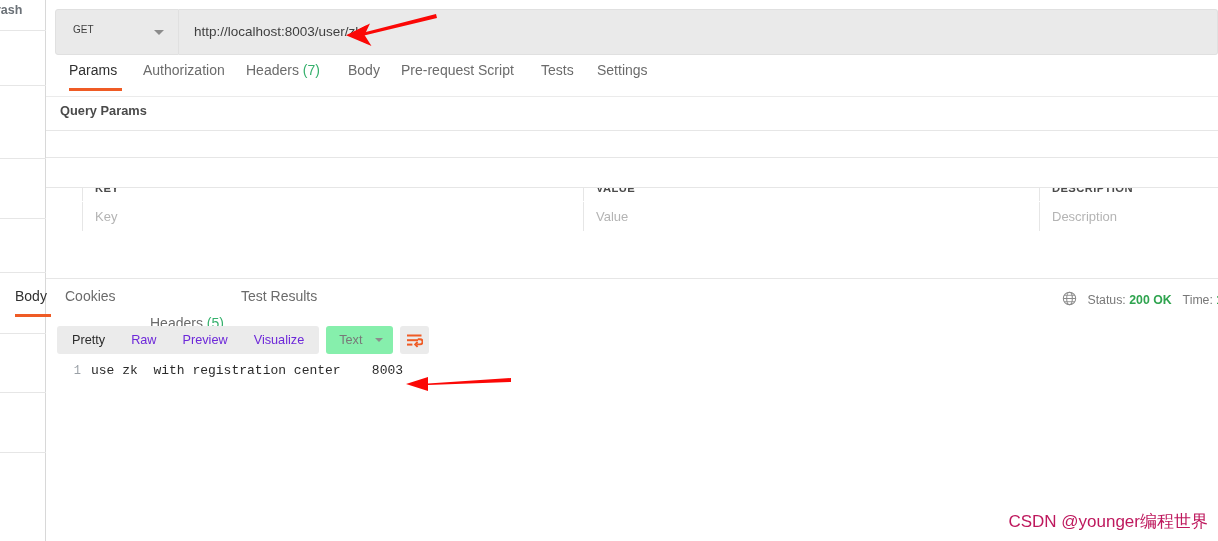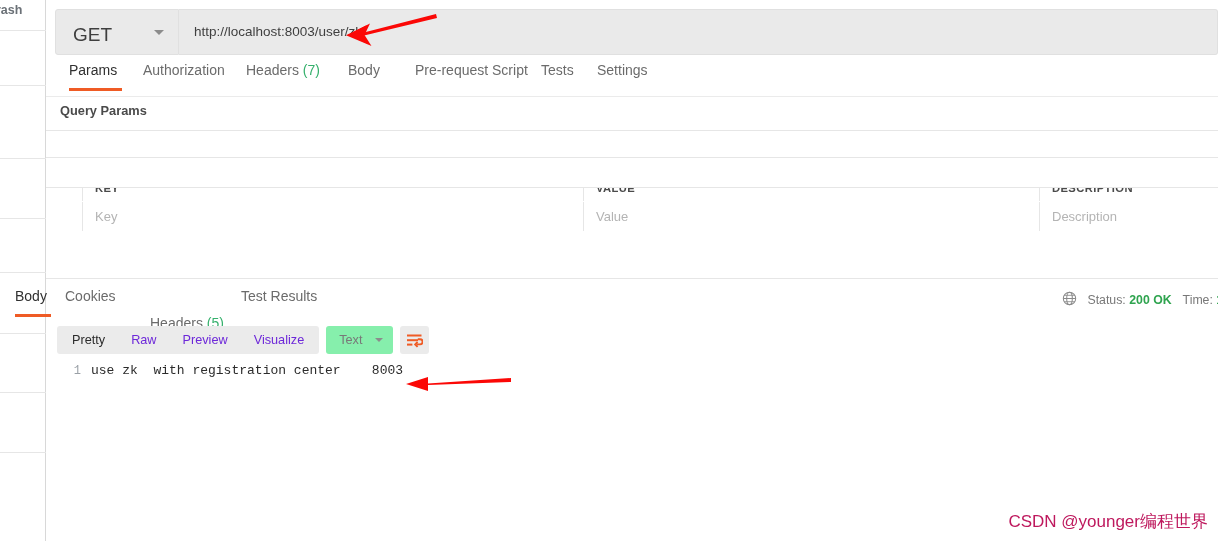--- a/index.html
+++ b/index.html
@@ -60,21 +60,21 @@
     position: absolute;
     left: 0; top: 0;
     width: 124px; height: 46px;
     background: #eaeaea;
     border: 1px solid #e0e0e0;
     border-radius: 3px 0 0 3px;
   }
   .method-label {
     position: absolute;
     left: 17px; top: 14px;
-    font-size: 19px;
+    font-size: 10px;
     color: #3f3f3f;
   }
   .method-caret {
     position: absolute;
     right: 14px; top: 20px;
     width: 0; height: 0;
     border-left: 5px solid transparent;
     border-right: 5px solid transparent;
     border-top: 5px solid #8c8c8c;
   }
@@ -328,21 +328,21 @@
         <span class="url-text">http://localhost:8003/user/zk</span>
       </div>
     </div>
 
     <div class="req-tabs" id="req-tabs">
         <div class="tab active" style="left: 14px;"><span>Params</span></div>
         <div class="tab-underline" style="left: 14px; width: 53px; background: rgb(239, 91, 37);"></div>
         <div class="tab" style="left: 88px;"><span>Authorization</span></div>
         <div class="tab" style="left: 191px;"><span>Headers</span><span class="cnt"> (7)</span></div>
         <div class="tab" style="left: 293px;"><span>Body</span></div>
-        <div class="tab" style="left: 360px; text-align: right;"><span>Pre-request Script</span></div>
+        <div class="tab" style="left: 346px; text-align: right;"><span>Pre-request Script</span></div>
         <div class="tab" style="left: 486px;"><span>Tests</span></div>
         <div class="tab" style="left: 542px;"><span>Settings</span></div>
       </div>
   </div>
 
   <div class="tabs-hr"></div>
 
   <div class="qp-title">Query Params</div>
 
   <div class="ptable" id="params-table">

